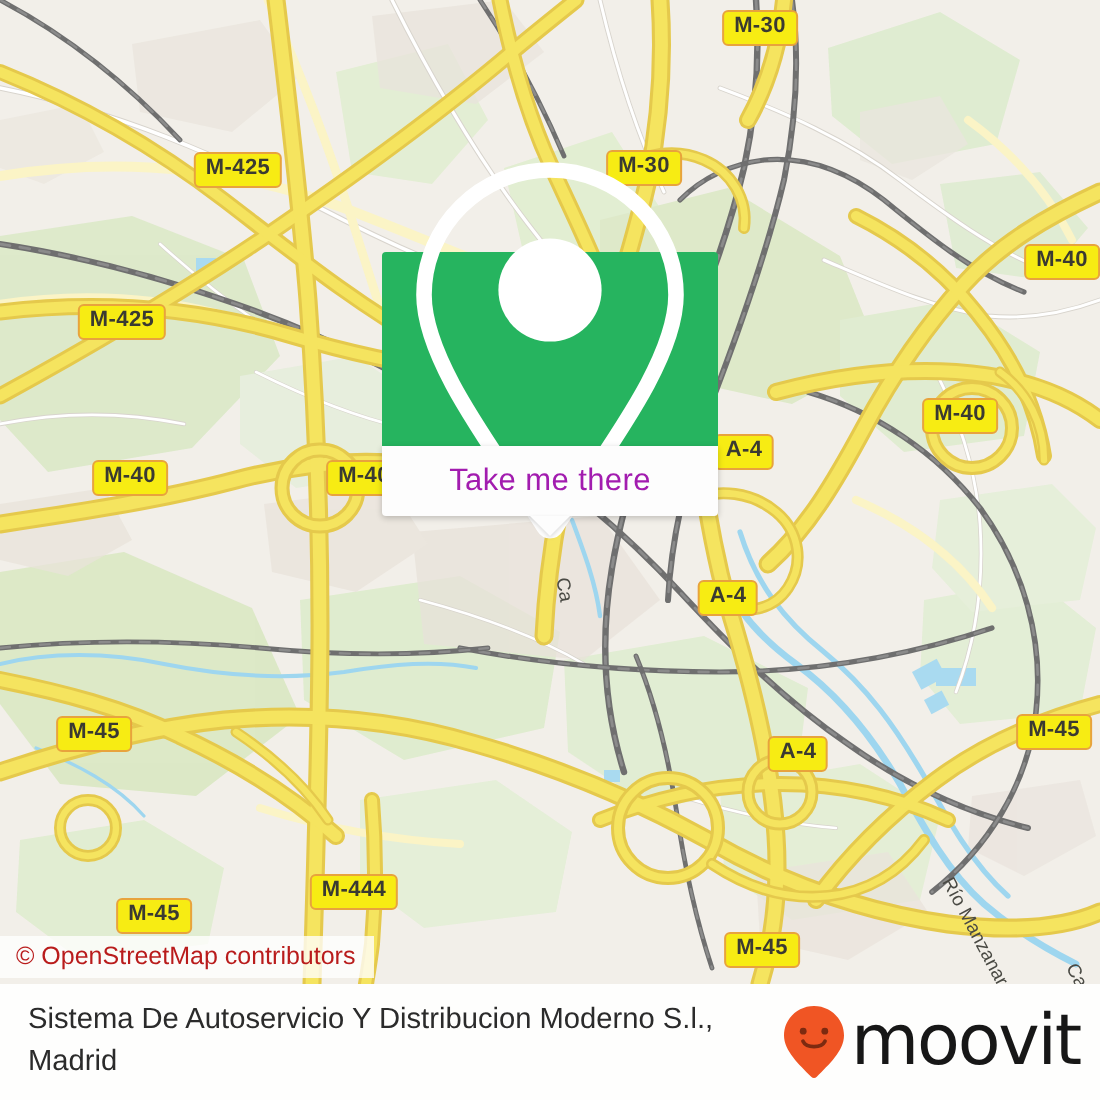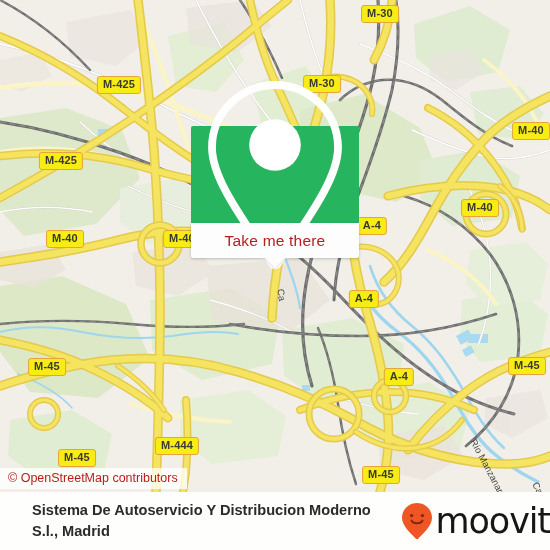--- a/index.html
+++ b/index.html
@@ -63,47 +63,46 @@
   }
   #callout-bottom{
     height:35px;
     background:#fdfdfd;
     border-radius:0 0 2px 2px;
     display:flex;align-items:center;justify-content:center;
     box-shadow:0 1px 3px rgba(0,0,0,.22);
     position:relative;
   }
   #callout-label{
-    font-size:15.5px;color:#b91c1c;letter-spacing:.2px;
+    font-size:15.5px;color:#a21caf;letter-spacing:.2px;
     font-family:"Liberation Sans","DejaVu Sans",sans-serif;
   }
   #callout-tail{
     position:absolute;left:50%;bottom:-10px;
     width:0;height:0;margin-left:-10px;
     border-left:10px solid transparent;
     border-right:10px solid transparent;
     border-top:10px solid #fdfdfd;
     filter:drop-shadow(0 1px 1px rgba(0,0,0,.14));
   }
 
   
   #footer{
     position:absolute;left:0;top:492px;width:550px;height:58px;
     background:rgba(255,255,255,.90);
     display:flex;align-items:center;
     box-sizing:border-box;
   }
   #footer-title{
     flex:1;
-    padding-left:32px;padding-right:6px;
+    padding-left:14px;padding-right:6px;
     font-size:14.6px;color:#2b2b2b;line-height:1.42;
     font-family:"Liberation Sans","DejaVu Sans",sans-serif;
-    font-weight:bold;
-  }
-  #brand{display:flex;align-items:center;}
+  }
+  #brand{display:flex;align-items:center;padding-right:10px;}
   #brand-mark{width:34px;height:40px;flex:0 0 auto;margin-right:2px;}
   #brand-word{
     font-size:35px;color:#171717;letter-spacing:-1.1px;
     font-family:"DejaVu Sans","Liberation Sans",sans-serif;
     line-height:1;font-weight:400;
   }
 </style>
 </head>
 <body>
 

